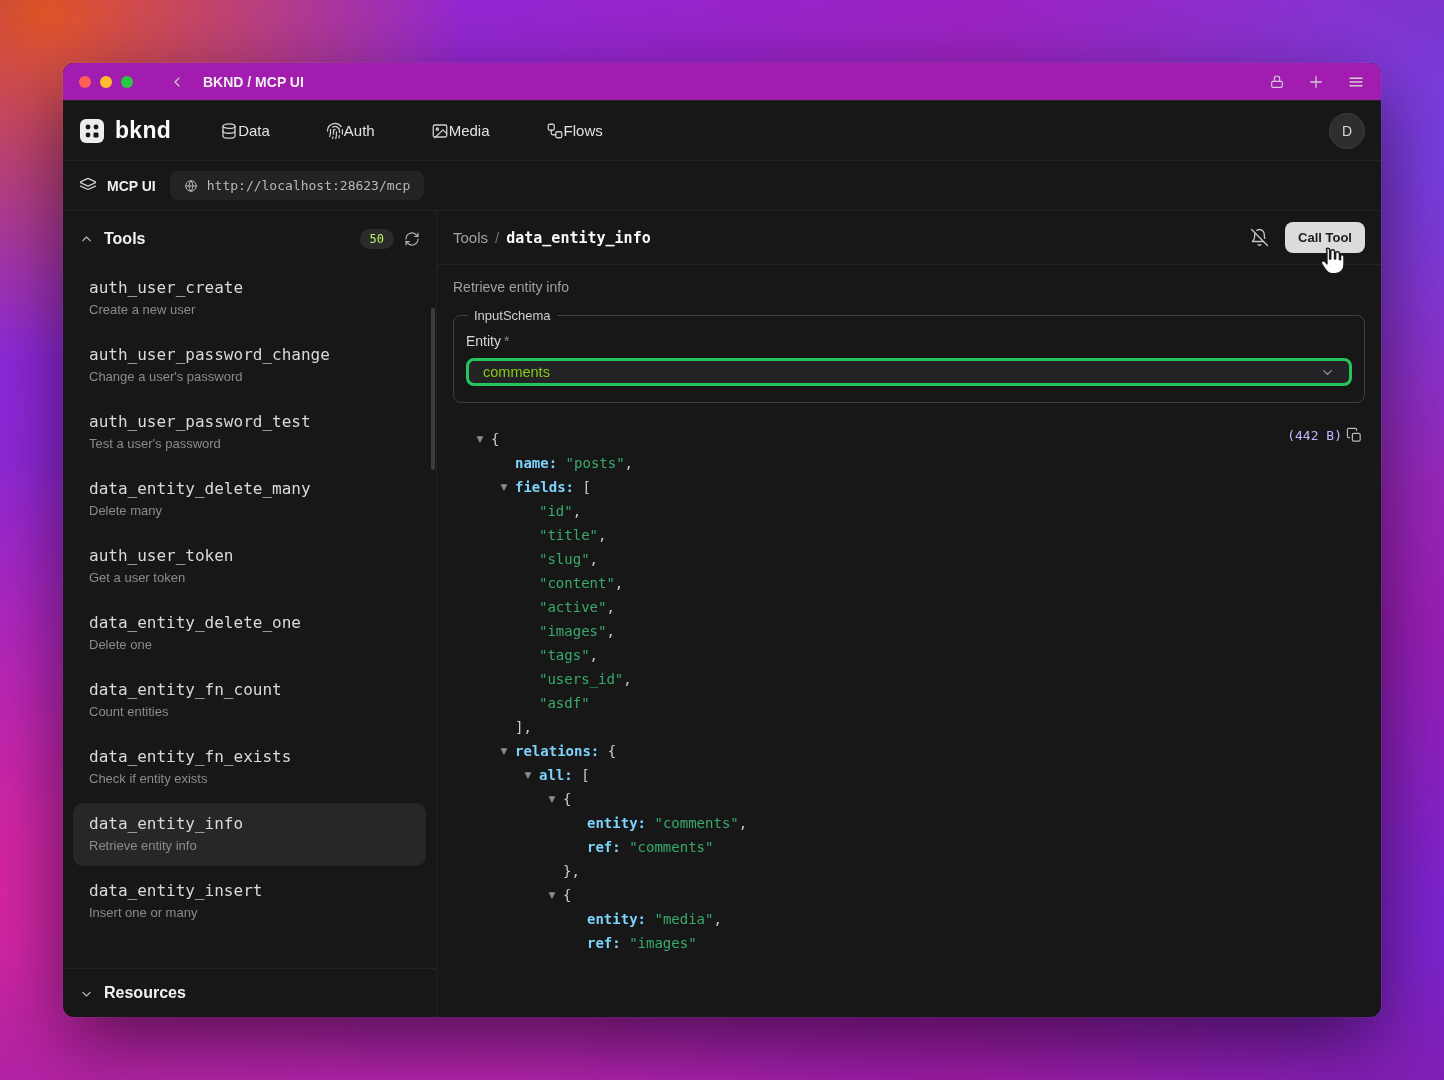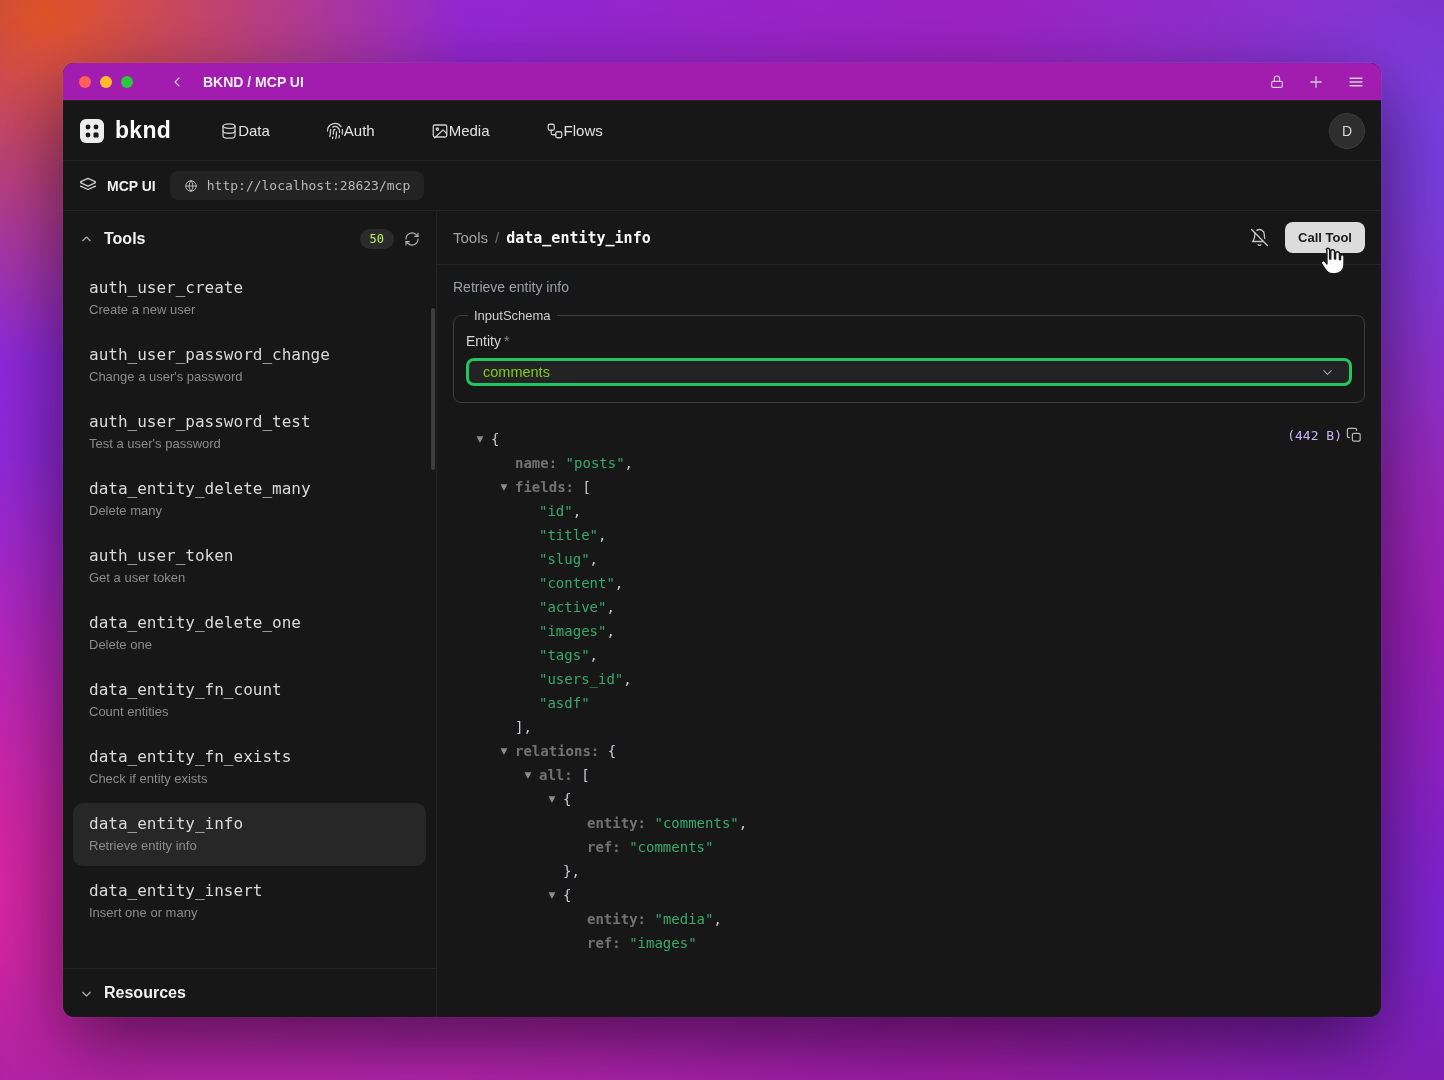--- a/index.html
+++ b/index.html
@@ -86,21 +86,21 @@
 
   .tabs { display:flex; gap:8px; border-bottom:1px solid #2a2a2a; font-family:"DejaVu Sans Mono", monospace; font-size:14px; }
   .tab { padding:11px 12px; color:#8a8a8a; border-bottom:2px solid transparent; margin-bottom:-1px; }
   .tab.active { color:#ffffff; border-bottom-color:#ffffff; font-weight:700; }
 
   .result { position:relative; flex:1; min-height:0; overflow:hidden; padding-top:10px; font-family:"DejaVu Sans Mono", monospace; font-size:14px; }
   .size-row { position:absolute; top:10px; right:2px; display:flex; align-items:center; gap:4px; color:#c4b5fd; font-size:13px; }
   .copy-btn { color:#b8b8b8; }
   .jline { position:relative; height:24px; line-height:24px; white-space:pre; }
   .caret { position:absolute; top:0; width:14px; text-align:center; color:#8a8a8a; font-size:9px; line-height:24px; font-family:"DejaVu Sans", sans-serif; }
-  .tk-k { color:#737373; font-weight:700; }
+  .tk-k { color:#7dd3fc; font-weight:700; }
   .tk-s { color:#38ab6c; }
   .tk-p { color:#c9ced4; }
 
   .cursor { position:absolute; left:1252px; top:181px; z-index:10; }
 </style>
 </head>
 <body>
 
 <div class="window">
 

